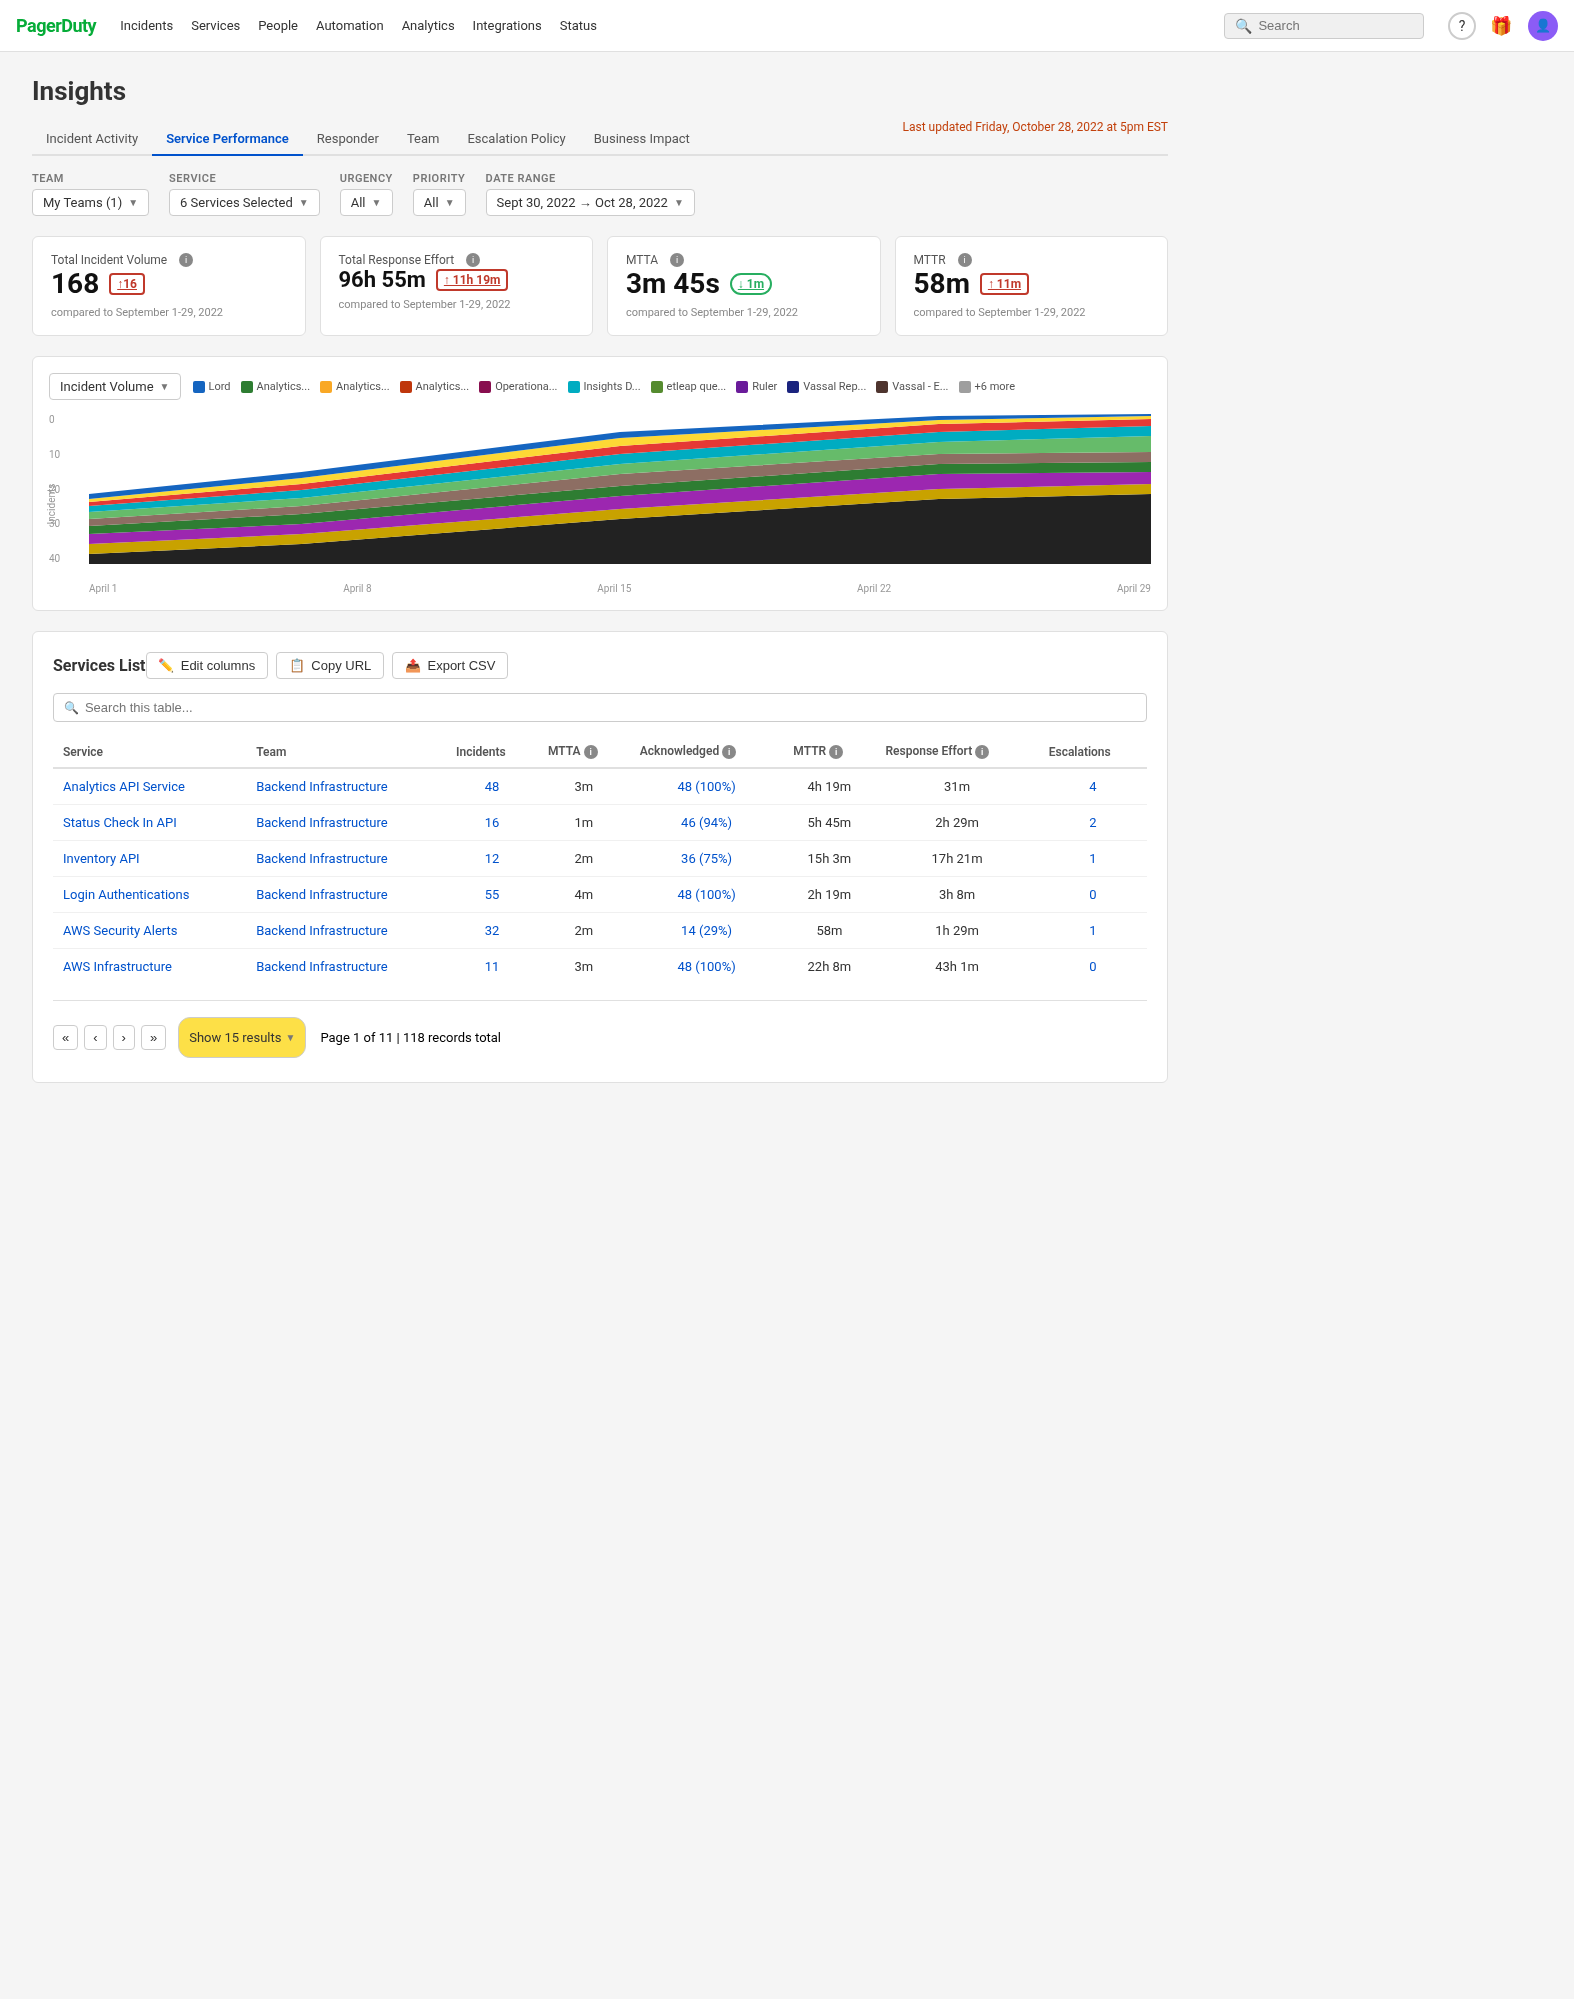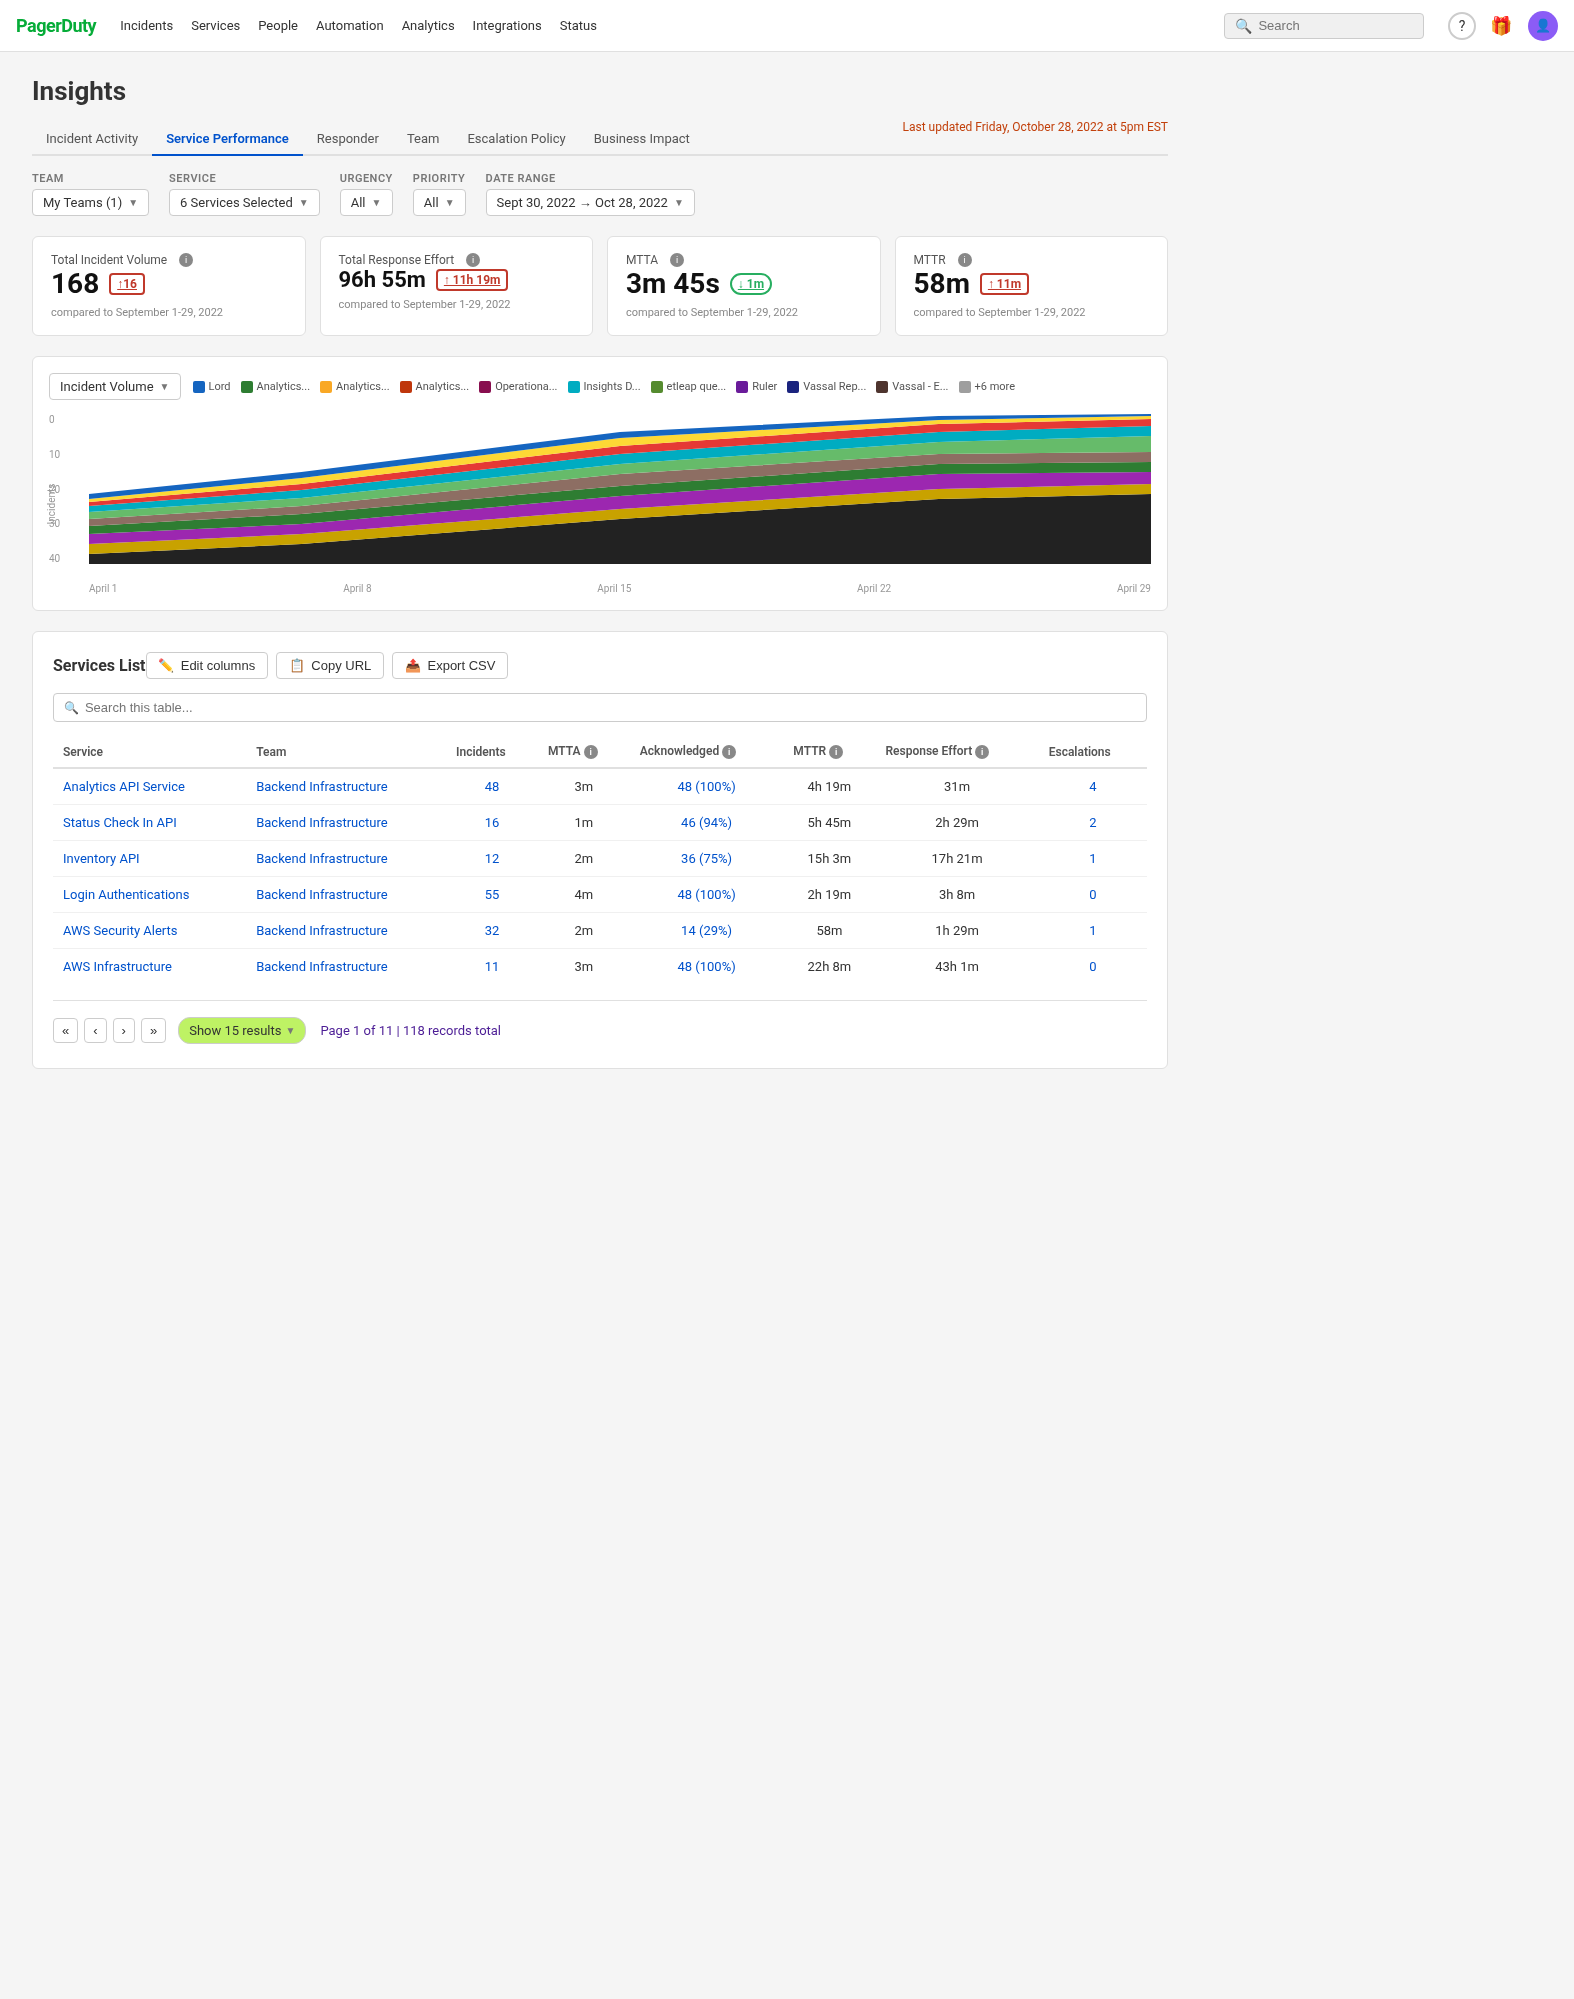--- a/index.html
+++ b/index.html
@@ -75,22 +75,22 @@
     th { text-align: left; font-size: 12px; font-weight: 600; color: #555; border-bottom: 2px solid #e0e0e0; padding: 8px 10px; white-space: nowrap; }
     td { padding: 10px 10px; font-size: 13px; border-bottom: 1px solid #f0f0f0; }
     tr:last-child td { border-bottom: none; }
     .link { color: #0052CC; text-decoration: none; cursor: pointer; }
     .td-blue { color: #0052CC; }
     .td-num { text-align: center; }
 
     
     .pagination { display: flex; align-items: center; gap: 6px; padding: 16px 0 4px; border-top: 1px solid #e0e0e0; margin-top: 16px; }
     .page-btn { border: 1px solid #ccc; border-radius: 4px; padding: 4px 8px; cursor: pointer; font-size: 13px; background: #fff; color: #333; }
-    .show-results { display: flex; align-items: center; gap: 4px; border: 1px solid #ccc; border-radius: 12px; padding: 5px 10px; font-size: 13px; cursor: pointer; background: #bef264; margin-left: 6px; }
-    .page-info { font-size: 13px; color: #4c1d95; margin-left: 8px; }
+    .show-results { display: flex; align-items: center; gap: 4px; border: 1px solid #ccc; border-radius: 12px; padding: 12px 10px; font-size: 13px; cursor: pointer; background: #fde047; margin-left: 6px; }
+    .page-info { font-size: 13px; color: #000000; margin-left: 8px; }
   </style>
 </head>
 <body>
 
 <nav class="nav">
   <span class="nav-logo">PagerDuty</span>
   <div class="nav-links">
     <a class="nav-link">Incidents</a>
     <a class="nav-link">Services</a>
     <a class="nav-link">People</a>

